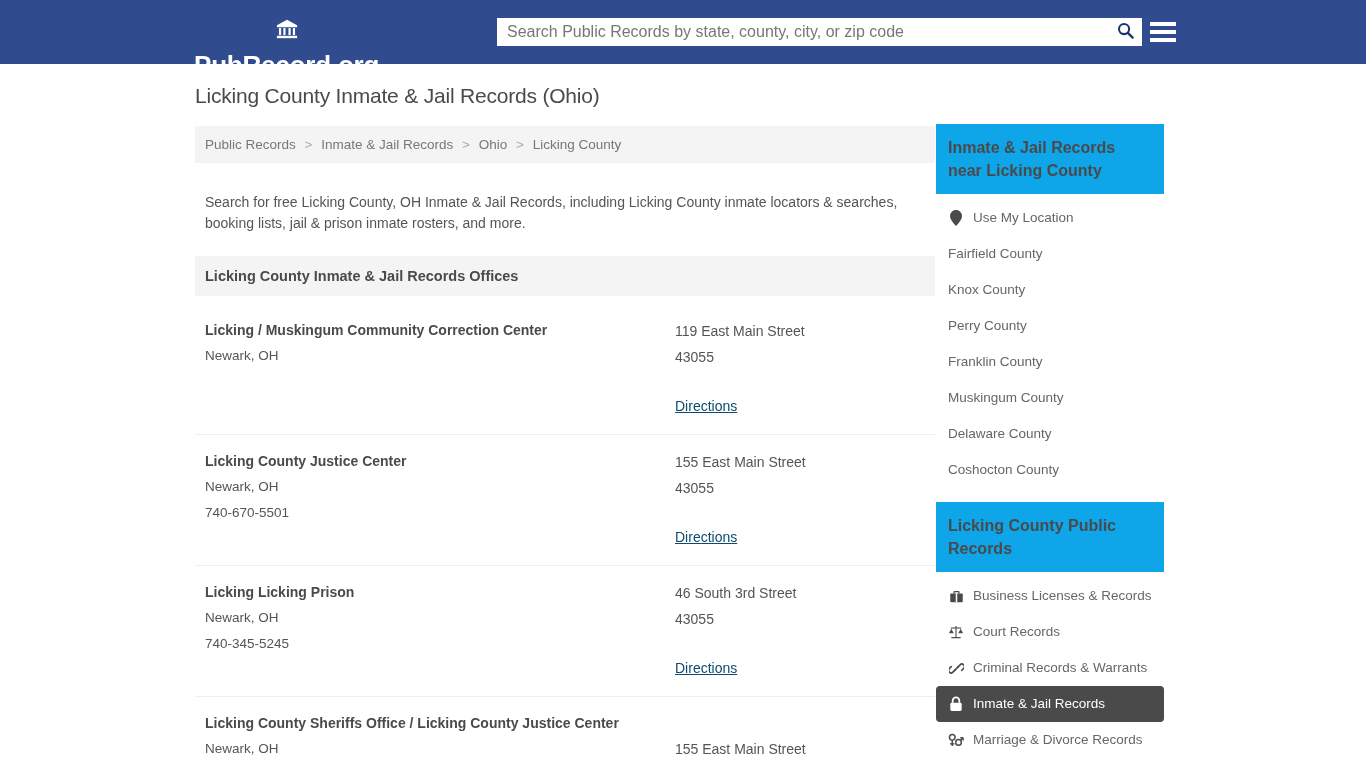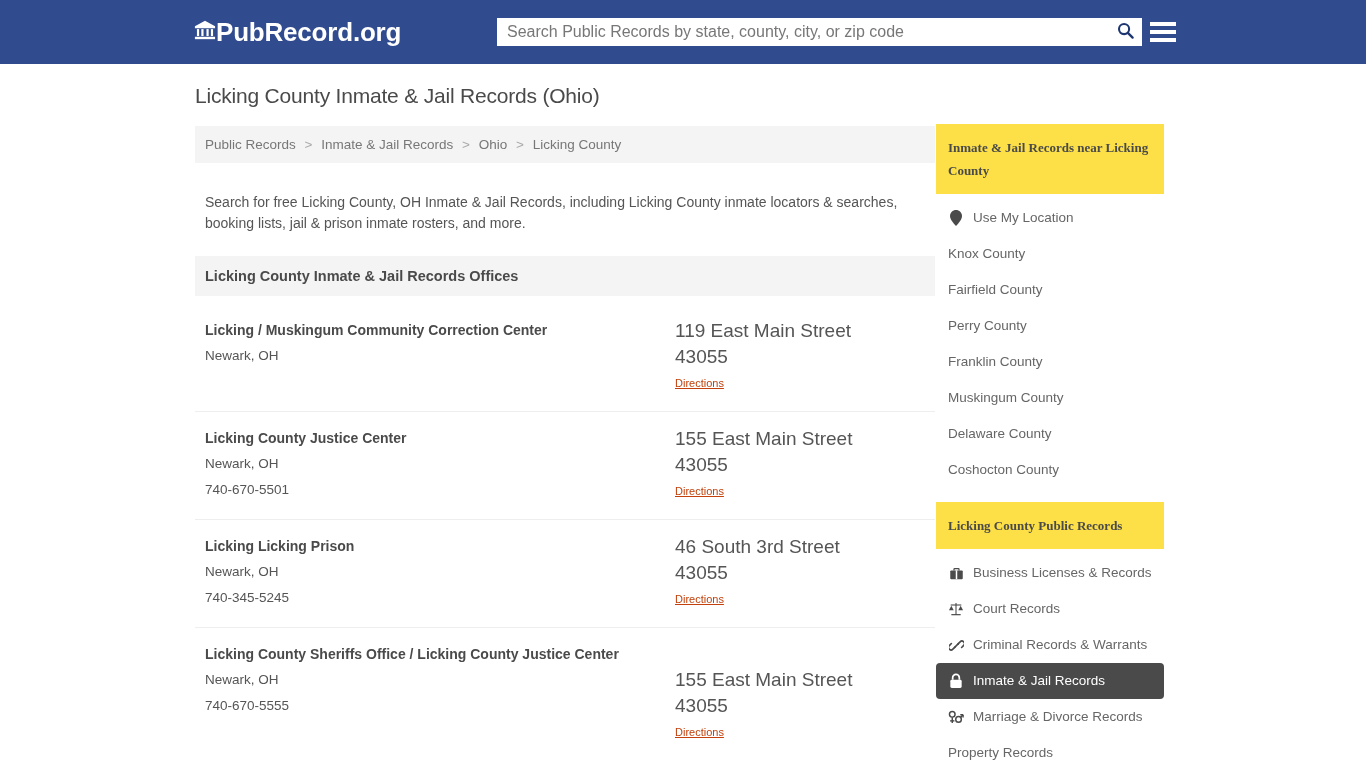--- a/index.html
+++ b/index.html
@@ -20,21 +20,23 @@
     display: flex;
     align-items: center;
     position: relative;
   }
   .brand {
     position: absolute;
     left: 194px;
     top: 18px;
     display: flex;
     align-items: center;
+    gap: 7px;
     text-decoration: none;
+    flex-direction: column;
   }
   .brand-icon { display: block; }
   .brand-text {
     color: #ffffff;
     font-size: 26px;
     font-weight: bold;
     letter-spacing: -0.2px;
     line-height: 28px;
   }
   .search-wrap {
@@ -164,43 +166,43 @@
     font-weight: bold;
     color: #4a4a4a;
     line-height: 25px;
   }
   .office-city, .office-phone {
     font-size: 13.5px;
     color: #555;
     line-height: 26px;
   }
   .office-street, .office-zip {
-    font-size: 19px;
+    font-size: 14px;
     color: #555;
     line-height: 26px;
   }
   .office-right.align-low { padding-top: 25px; }
   .directions {
     display: inline-block;
-    font-size: 11px;
-    color: #c2410c;
+    font-size: 14px;
+    color: #0c4a6e;
     text-decoration: underline;
     line-height: 26px;
     cursor: pointer;
+    margin-top: 23px;
   }
 
   
   .aside-head {
-    background: #fde047;
+    background: #0ea5e9;
     padding: 12px 12px;
-    font-size: 13px;
+    font-size: 16px;
     font-weight: bold;
     color: #4a4a4a;
     line-height: 23px;
-    font-family: Liberation Serif, serif;
   }
   .aside-list { padding: 6px 0 0 0; }
   .aside-item {
     display: flex;
     align-items: center;
     gap: 9px;
     padding: 9px 12px;
     font-size: 13.5px;
     color: #666;
     cursor: pointer;
@@ -345,24 +347,24 @@
       <div class="aside-item">
         <span class="ico">
           <svg width="12" height="16" viewBox="0 0 12 16" aria-hidden="true">
             <path fill="#4a4a4a" d="M6 0C2.7 0 0 2.7 0 6c0 4.3 6 10 6 10s6-5.7 6-10c0-3.3-2.7-6-6-6z"></path>
           </svg>
         </span>
         <span>Use My Location</span>
       </div>
 
       <div class="aside-item">
+        <span>Fairfield County</span>
+      </div>
+      <div class="aside-item">
         <span>Knox County</span>
-      </div>
-      <div class="aside-item">
-        <span>Fairfield County</span>
       </div>
       <div class="aside-item">
         <span>Perry County</span>
       </div>
       <div class="aside-item">
         <span>Franklin County</span>
       </div>
       <div class="aside-item">
         <span>Muskingum County</span>
       </div>

